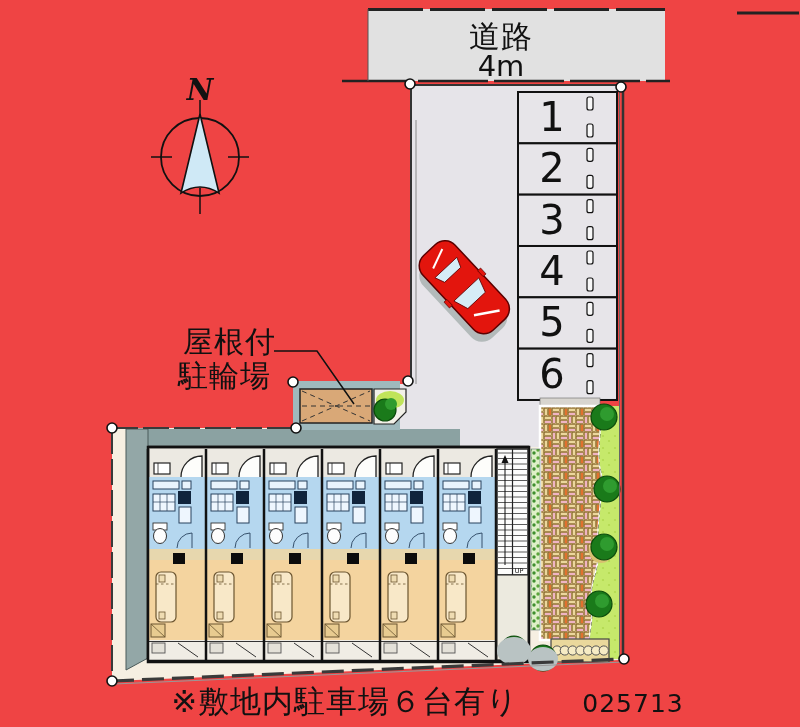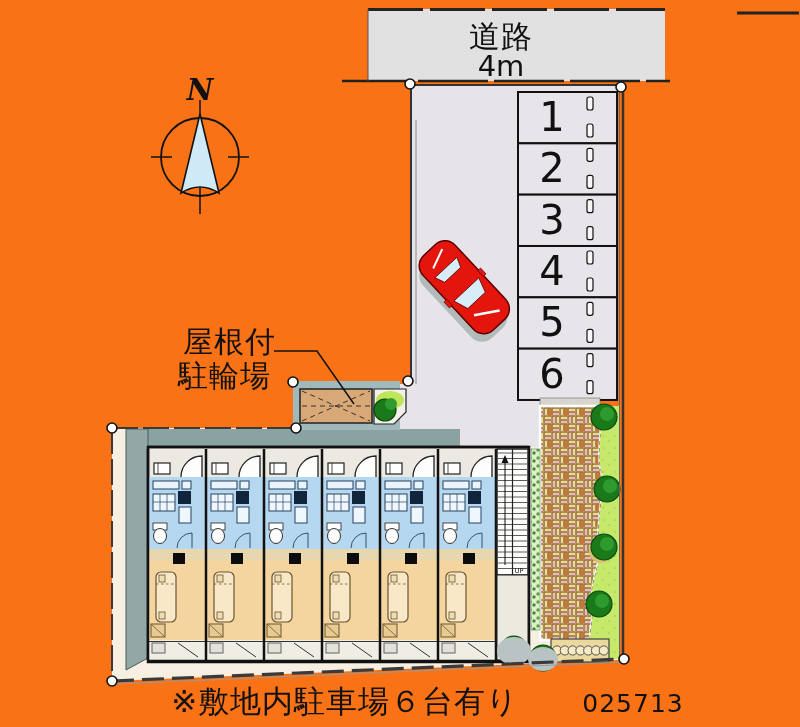--- a/index.html
+++ b/index.html
@@ -1,16 +1,16 @@
 <!DOCTYPE html>
 <html style="--road-fill: #e1e1e1; --pavement: #e6e4e9; --stall-fill: #e7e5e9; --unit-blue: #b5d7ef; --unit-tan: #f4d49f; --corridor: #ece9e2; --cream: #f6efe2; --teal-wall: #8ba2a2; --roof-teal: #9fb9bd; --bike-floor: #d9a877; --lawn: #c6e96b; --bush-green: #1a7a1a; --car-red: #e3150d; --compass-needle: #cfe9f6;"><head>
 <meta charset="utf-8">
 <style>
   html,body{margin:0;padding:0;background:#ffffff;}
-  .canvas{position:relative;width:800px;height:727px;background:#f97316;overflow:hidden;
+  .canvas{position:relative;width:800px;height:727px;background:#ef4444;overflow:hidden;
           font-family:"DejaVu Sans",sans-serif;}
   svg{position:absolute;left:0;top:0;}
   text{font-family:"DejaVu Sans",sans-serif;fill:#111;}
   .jp{font-weight:500;letter-spacing:1px;}
   .compass-n{font-family:"DejaVu Serif",serif;font-style:italic;font-weight:bold;}
   .stall-num{font-size:40px;}
   .tiny{font-size:6.5px;}
 </style>
 </head>
 <body>

